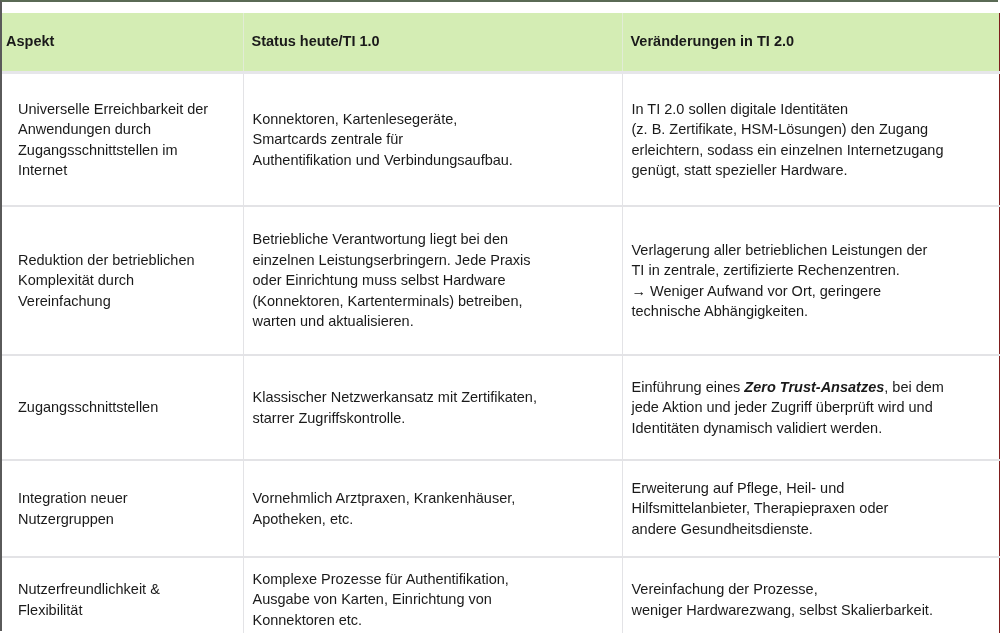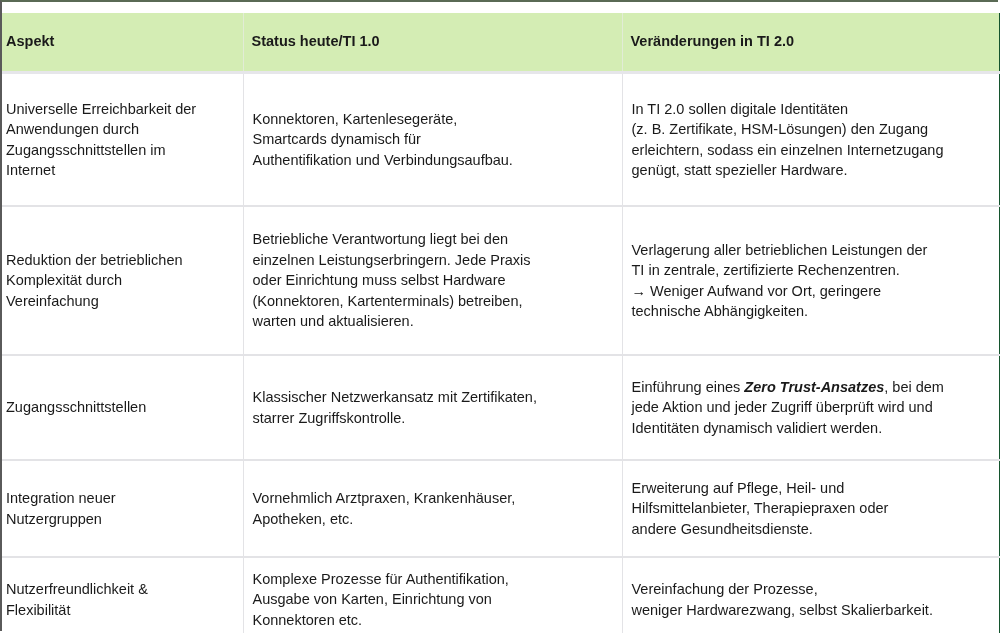--- a/index.html
+++ b/index.html
@@ -8,22 +8,22 @@
   .frame { position: absolute; left: 0; top: 0; width: 998px; height: 631px;
            border-left: 2px solid #5a5a5a; border-top: 2px solid #5a6a55; box-sizing: border-box; }
   table { position: absolute; left: 0; top: 13px; width: 1000px; border-collapse: collapse; table-layout: fixed; }
   col.c1 { width: 243px; } col.c2 { width: 379px; } col.c3 { width: 378px; }
   th { background: #d4edb4; text-align: left; font-weight: bold; font-size: 14.5px;
        height: 56px; padding: 0 8px 2px 8px; border-right: 1px solid #e2ecd6;
        border-bottom: 3px solid #e6e6ea; vertical-align: middle; }
   th:first-child { padding-left: 6px; }
   td { font-size: 14.5px; line-height: 20.5px; padding: 0 8px 0 9px; vertical-align: middle;
        border-right: 1.5px solid #e3e3e6; border-bottom: 2px solid #e3e3e6; }
-  td:first-child { padding-left: 6px; margin-left: 21px; }
-  td:last-child, th:last-child { border-right: 2px solid #14532d; margin-left: 7px; }
+  td:first-child { padding-left: 18px; margin-left: 21px; }
+  td:last-child, th:last-child { border-right: 2px solid #7f1d1d; margin-left: 7px; }
   tr.r1 td { height: 131px; }
   tr.r2 td { height: 147px; }
   tr.r3 td { height: 103px; }
   tr.r4 td { height: 95px; }
   tr.r5 td { height: 83px; }
   .line { display: block; }
   b { font-weight: bold; font-style: italic; }
 </style>
 </head>
 <body>
@@ -44,21 +44,21 @@
   <tbody>
     <tr class="r1">
       <td>
         <span class="line">Universelle Erreichbarkeit der</span>
         <span class="line">Anwendungen durch</span>
         <span class="line">Zugangsschnittstellen im</span>
         <span class="line">Internet</span>
       </td>
       <td>
         <span class="line">Konnektoren, Kartenlesegeräte,</span>
-        <span class="line">Smartcards dynamisch für</span>
+        <span class="line">Smartcards zentrale für</span>
         <span class="line">Authentifikation und Verbindungsaufbau.</span>
       </td>
       <td>
         <span class="line">In TI 2.0 sollen digitale Identitäten</span>
         <span class="line">(z. B. Zertifikate, HSM-Lösungen) den Zugang</span>
         <span class="line">erleichtern, sodass ein einzelnen Internetzugang</span>
         <span class="line">genügt, statt spezieller Hardware.</span>
       </td>
     </tr>
     <tr class="r2">

